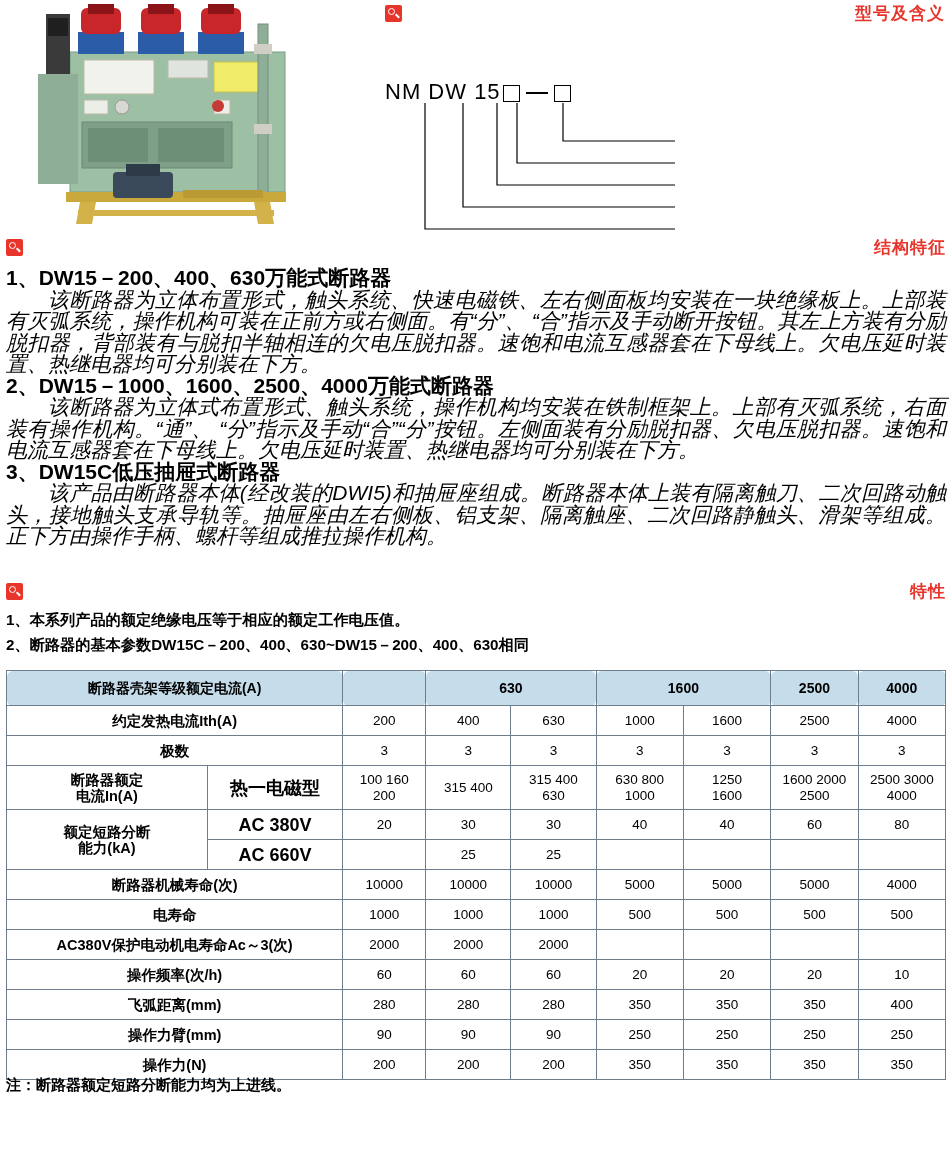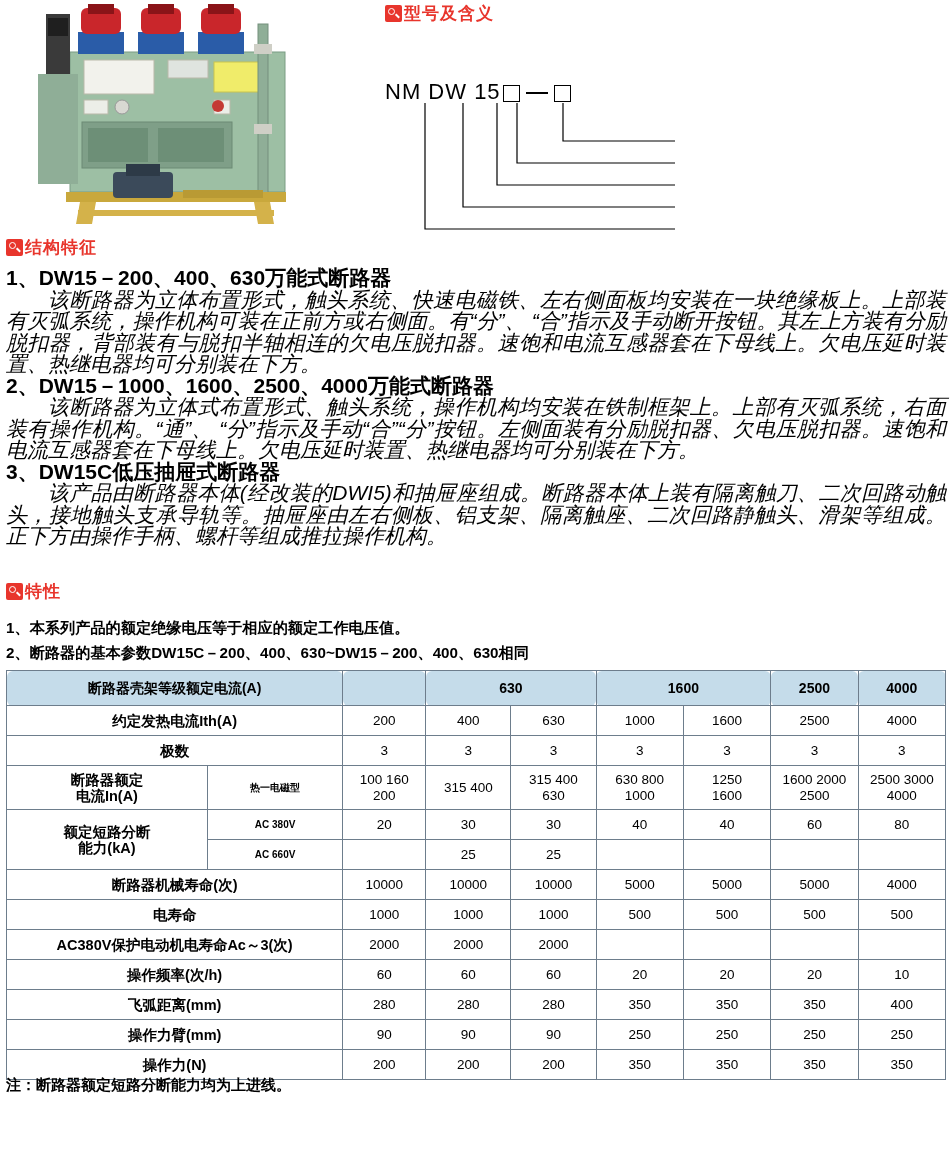--- a/index.html
+++ b/index.html
@@ -19,20 +19,21 @@
     position: relative;
     width: 952px;
     height: 1170px;
   }
 
   
   .sec-head {
     display: flex;
     align-items: center;
     gap: 2px;
+    justify-content: space-between;
   }
   .sec-head .mark {
     width: 17px;
     height: 17px;
     background: #e8352c;
     border-radius: 2px;
     position: relative;
     flex: 0 0 auto;
   }
   .sec-head .mark::before {
@@ -148,21 +149,21 @@
   
   .feat-sec {
     position: absolute;
     left: 6px;
     top: 580px;
     width: 940px;
   }
   .feat-list {
     font-size: 15.2px;
     line-height: 25px;
-    margin-top: 12px;
+    margin-top: 4px;
     font-weight: bold;
   }
   .feat-list p { margin: 0; }
 
   
   .tbl-wrap {
     position: absolute;
     left: 6px;
     top: 670px;
     width: 940px;
@@ -187,21 +188,21 @@
     height: 28px;
     font-size: 14px;
     border-radius: 6px;
   }
   table.spec td.lbl {
     font-weight: bold;
     font-size: 14.5px;
   }
   table.spec td.sub {
     font-weight: bold;
-    font-size: 10px;
+    font-size: 18px;
   }
   .row-h { height: 30px; }
   .row-h2 { height: 44px; }
 
   .note {
     position: absolute;
     left: 6px;
     top: 1076px;
     font-size: 15px;
     font-weight: bold;

